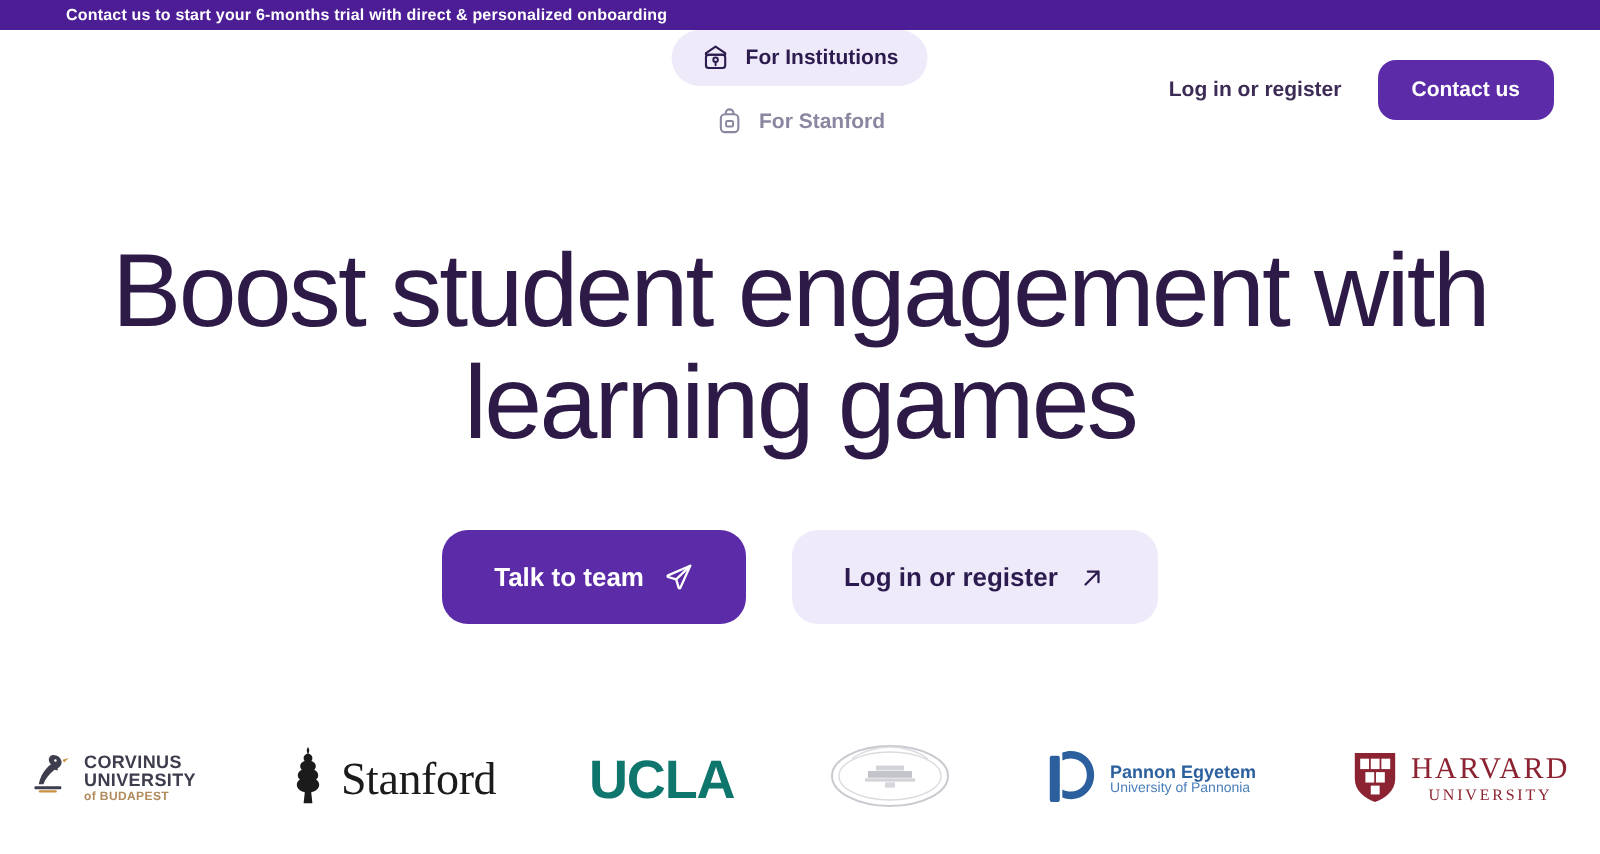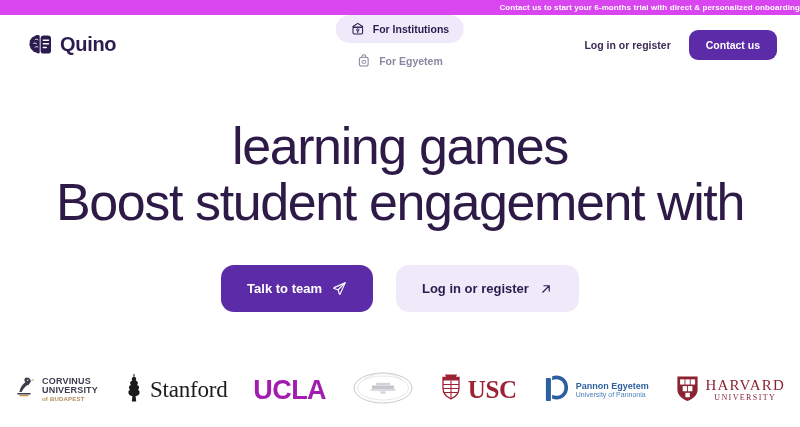--- a/index.html
+++ b/index.html
@@ -7,22 +7,22 @@
     width: 800px; height: 427px;
     overflow: hidden;
     background: #ffffff;
     font-family: "Liberation Sans", sans-serif;
   }
   .page { position: relative; width: 800px; height: 427px; background: #fff; }
 
   
   .banner {
     height: 15px;
-    background: #d946ef;
-    display: flex; align-items: center; justify-content: flex-end;
+    background: #4c1d95;
+    display: flex; align-items: center; justify-content: flex-start;
     cursor: pointer;
     padding-left: 33px;
   }
   .banner-text {
     color: #ffffff;
     font-size: 8px;
     letter-spacing: .1px;
     font-weight: 600;
     white-space: nowrap;
   }
@@ -124,21 +124,21 @@
   }
   .corvinus-l3 {
     font-size: 6px; font-weight: 600; color: #b08a5a; letter-spacing: .2px;
     line-height: 1.2;
   }
   .stanford-word {
     font-family: Liberation Serif, serif;
     font-size: 23px; color: #1b1b1b; letter-spacing: -.2px;
   }
   .ucla-word {
-    font-size: 27px; font-weight: 800; color: #a21caf;
+    font-size: 27px; font-weight: 800; color: #0f766e;
     letter-spacing: -.6px;
   }
   .usc-word {
     font-family: "Liberation Serif", serif;
     font-size: 25px; font-weight: 700; color: #9d2235; letter-spacing: -.3px;
   }
   .pannon-l1 {
     font-size: 9px; font-weight: 800; color: #2b5f9e; line-height: 1.15;
   }
   .pannon-l2 {
@@ -159,33 +159,20 @@
 <body>
 
 <div class="page">
 
   <div class="banner">
     <span class="banner-text">Contact us to start your 6-months trial with direct &amp; personalized onboarding</span>
   </div>
 
   <div class="header">
 
-    <div class="brand">
-      <span class="brand-mark">
-        <svg width="25" height="25" viewBox="0 0 25 25">
-          <path d="M10.6 3.2c-1.6-.5-3.3.1-4.3 1.3-1.5.1-2.8 1.1-3.2 2.6-1.2.8-1.7 2.3-1.2 3.6-.8 1.2-.7 2.8.3 3.9-.2 1.5.7 2.9 2.1 3.4.5 1.4 1.9 2.3 3.4 2.2 1 1.1 2.6 1.5 4 .9V3.6c-.3-.2-.7-.3-1.1-.4z" fill="#2b1b4e"></path>
-          <path d="M7.2 7.6c.9-.6 2-.6 2.8.1M5.6 11.3c1-.5 2.2-.3 3 .5M7 15.2c.8-.7 2-.8 2.9-.2" stroke="#ffffff" stroke-width=".9" fill="none" stroke-linecap="round"></path>
-          <rect x="12.6" y="3.4" width="10.4" height="18.2" rx="3.2" fill="#2b1b4e"></rect>
-          <rect x="14.6" y="7.4" width="6.6" height="1.5" rx=".75" fill="#ffffff"></rect>
-          <rect x="14.6" y="11.1" width="6.6" height="1.5" rx=".75" fill="#ffffff"></rect>
-          <rect x="14.6" y="14.8" width="4.4" height="1.5" rx=".75" fill="#ffffff"></rect>
-        </svg>
-      </span>
-      <span class="brand-name">Quino</span>
-    </div>
 
     <div class="navpills">
       <div class="pill active">
         <span>
           <svg width="14" height="14" viewBox="0 0 16 16">
             <path d="M8 1.5 2.5 5.2v.9h11v-.9L8 1.5z" fill="none" stroke="#2b1b4e" stroke-width="1.2" stroke-linejoin="round"></path>
             <rect x="2.5" y="6.1" width="11" height="7.6" rx="1.6" fill="none" stroke="#2b1b4e" stroke-width="1.2"></rect>
             <circle cx="8" cy="9" r="1.3" fill="none" stroke="#2b1b4e" stroke-width="1.1"></circle>
             <path d="M8 10.3v1.8" stroke="#2b1b4e" stroke-width="1.1" stroke-linecap="round"></path>
           </svg>
@@ -193,34 +180,34 @@
         <span>For Institutions</span>
       </div>
       <div class="pill">
         <span>
           <svg width="14" height="14" viewBox="0 0 16 16">
             <path d="M5.8 3.6V3a2.2 2.2 0 0 1 4.4 0v.6" fill="none" stroke="#8c86a0" stroke-width="1.2" stroke-linecap="round"></path>
             <rect x="3" y="3.6" width="10" height="10.2" rx="2.4" fill="none" stroke="#8c86a0" stroke-width="1.2"></rect>
             <rect x="6" y="7.4" width="4" height="3.2" rx=".8" fill="none" stroke="#8c86a0" stroke-width="1.1"></rect>
           </svg>
         </span>
-        <span>For Egyetem</span>
+        <span>For Stanford</span>
       </div>
     </div>
 
     <div class="header-right">
       <a class="login-link" href="#">Log in or register</a>
       <button class="contact-btn">Contact us</button>
     </div>
   </div>
 
   <div class="hero">
     <h1 class="hero-title">
+      <span class="line">Boost student engagement with</span>
       <span class="line">learning games</span>
-      <span class="line">Boost student engagement with</span>
     </h1>
 
     <div class="cta-row">
       <button class="cta cta-primary">
         <span>Talk to team</span>
         <span>
           <svg width="15" height="15" viewBox="0 0 16 16">
             <path d="M14 2 2.2 7.1c-.4.2-.4.8 0 .9l4.3 1.3 1.3 4.4c.1.4.7.5.9.1L14 2z" fill="none" stroke="#ffffff" stroke-width="1.25" stroke-linejoin="round"></path>
             <path d="M6.5 9.3 14 2" stroke="#ffffff" stroke-width="1.25" stroke-linecap="round"></path>
           </svg>
@@ -276,31 +263,20 @@
           <ellipse cx="31" cy="17" rx="25.5" ry="12" fill="none" stroke="#dcdce0" stroke-width=".7"></ellipse>
           <rect x="20" y="14.5" width="22" height="3.4" fill="#c4c4cb"></rect>
           <rect x="24" y="11.8" width="14" height="2.4" fill="#d2d2d8"></rect>
           <rect x="18.5" y="18.2" width="25" height="1.6" fill="#d2d2d8"></rect>
           <rect x="28.5" y="20.2" width="5" height="2.6" fill="#d6d6dc"></rect>
           <path d="M12 8.5c5-4 13-6 19-6s14 2 19 6" fill="none" stroke="#dcdce0" stroke-width=".7"></path>
         </svg>
       </span>
     </div>
 
-    <div class="logo-item">
-      <span>
-        <svg width="22" height="32" viewBox="0 0 22 32">
-          <path d="M3 5.5h16v10.8c0 5.6-4.2 9-8 10.6-3.8-1.6-8-5-8-10.6V5.5z" fill="#ffffff" stroke="#9d2235" stroke-width="1.3"></path>
-          <path d="M3 5.5h16v3H3z" fill="#9d2235"></path>
-          <path d="M11 8.5v18.4M3 12.5h16M3 16.5h16M3 20.5h15" stroke="#9d2235" stroke-width="1.1"></path>
-          <path d="M5 2.5h12l-1 2.5H6z" fill="#9d2235"></path>
-        </svg>
-      </span>
-      <span class="usc-word">USC</span>
-    </div>
 
     <div class="logo-item">
       <span>
         <svg width="27" height="30" viewBox="0 0 28 30">
           <path d="M14 2c7 0 12 5.6 12 12.5S21 27 14 27c-1.6 0-3.1-.3-4.5-.8V22c1.3.7 2.8 1.1 4.5 1.1 4.8 0 8.2-3.7 8.2-8.6S18.8 5.9 14 5.9c-1.7 0-3.2.4-4.5 1.1V2.8C10.9 2.3 12.4 2 14 2z" fill="#2b5f9e"></path>
           <rect x="3" y="4.5" width="5.2" height="24" rx="1" fill="#2b5f9e"></rect>
         </svg>
       </span>
       <span class="logo-text">
         <span class="pannon-l1">Pannon Egyetem</span>

